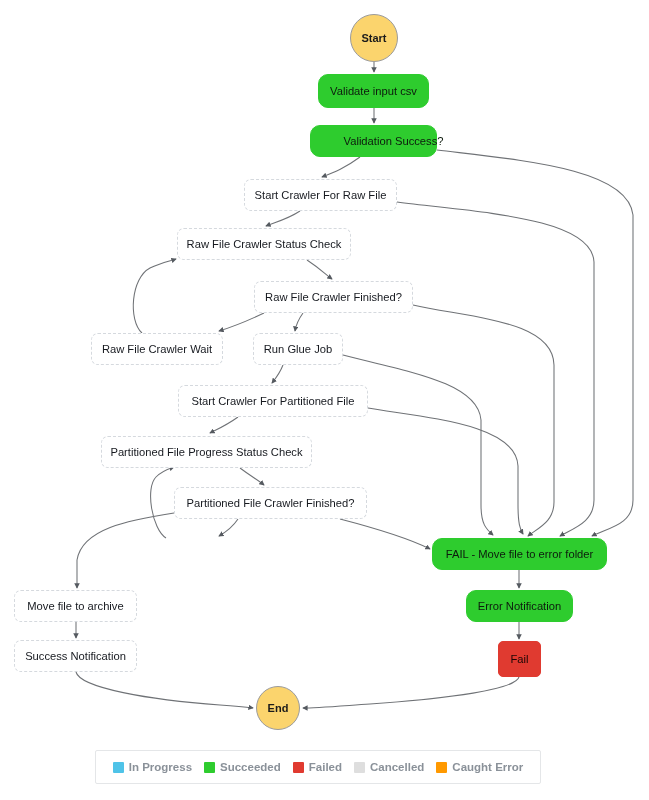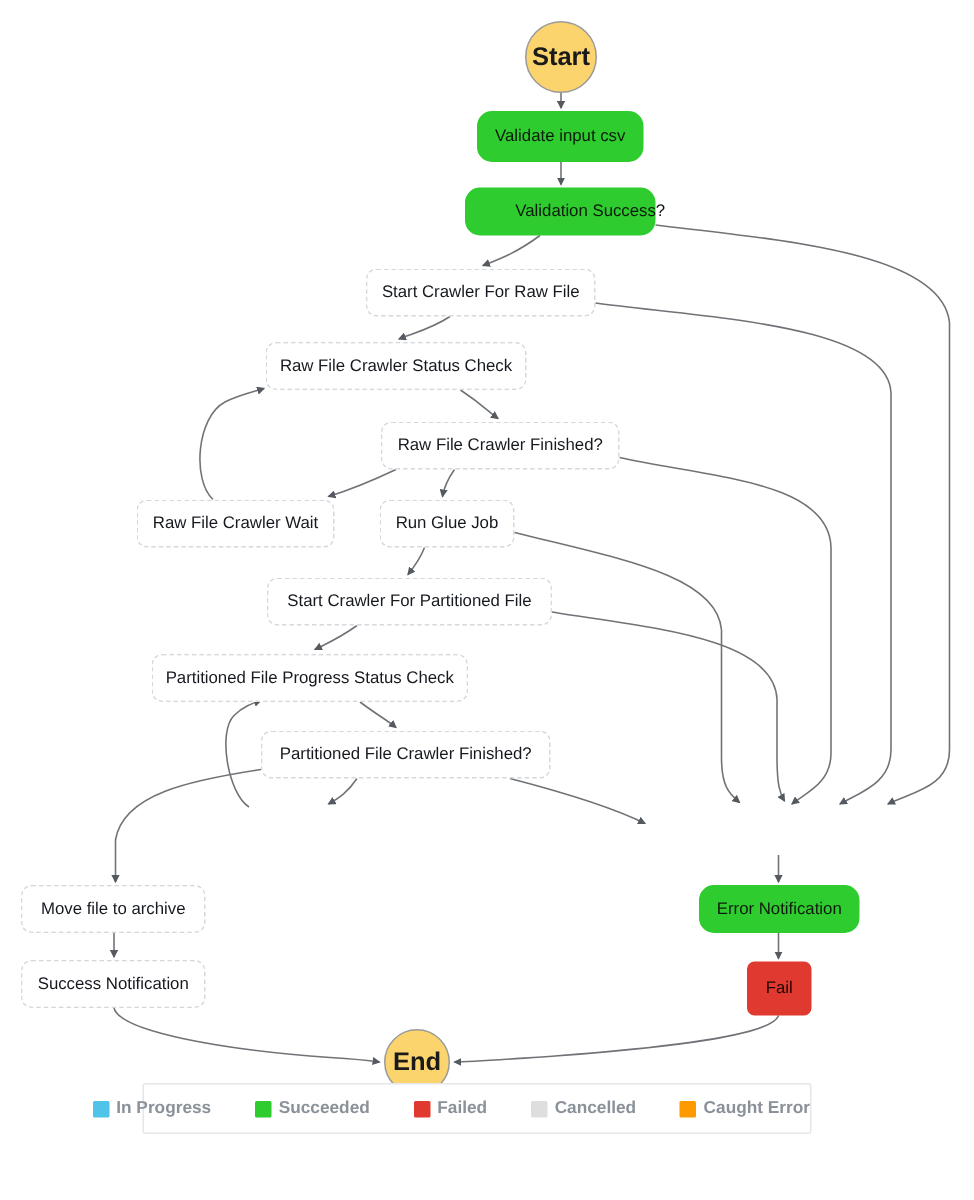--- a/index.html
+++ b/index.html
@@ -49,37 +49,37 @@
     border: 1px solid #E03A30;
     border-radius: 5px;
     color: #1a0605;
   }
   .node.terminal {
     background: #FBD46D;
     border: 1px solid #9b9b9b;
     border-radius: 50%;
     color: #1a1a1a;
     font-weight: 700;
-    font-size: 17px;
+    font-size: 11px;
   }
   .node.terminal.start { font-weight: 700; }
 
   #legend {
     position: absolute;
     left: 95px;
-    top: 722px;
+    top: 750px;
     width: 446px;
     height: 34px;
     border: 1px solid #e4e6e8;
     background: #ffffff;
     border-radius: 2px;
     display: flex;
     align-items: center;
-    justify-content: flex-end;
-    gap: 29px;
+    justify-content: center;
+    gap: 12px;
     z-index: 6;
   }
   .legend-item {
     display: flex;
     align-items: center;
     gap: 5px;
   }
   .legend-swatch {
     width: 11px;
     height: 11px;
@@ -204,20 +204,23 @@
 
 
   <div class="node plain" style="left:14px; top:590px; width:123px; height:32px;">
     <span>Move file to archive</span>
   </div>
 
   <div class="node plain" style="left:14px; top:640px; width:123px; height:32px;">
     <span>Success Notification</span>
   </div>
 
+  <div class="node succeeded" style="left:432px; top:538px; width:175px; height:32px;">
+    <span>FAIL - Move file to error folder</span>
+  </div>
 
   <div class="node succeeded" style="left:466px; top:590px; width:107px; height:32px;">
     <span>Error Notification</span>
   </div>
 
   <div class="node failed" style="left:498px; top:641px; width:43px; height:36px;">
     <span>Fail</span>
   </div>
 
   <div class="node terminal" style="left:256px; top:686px; width:44px; height:44px;">

